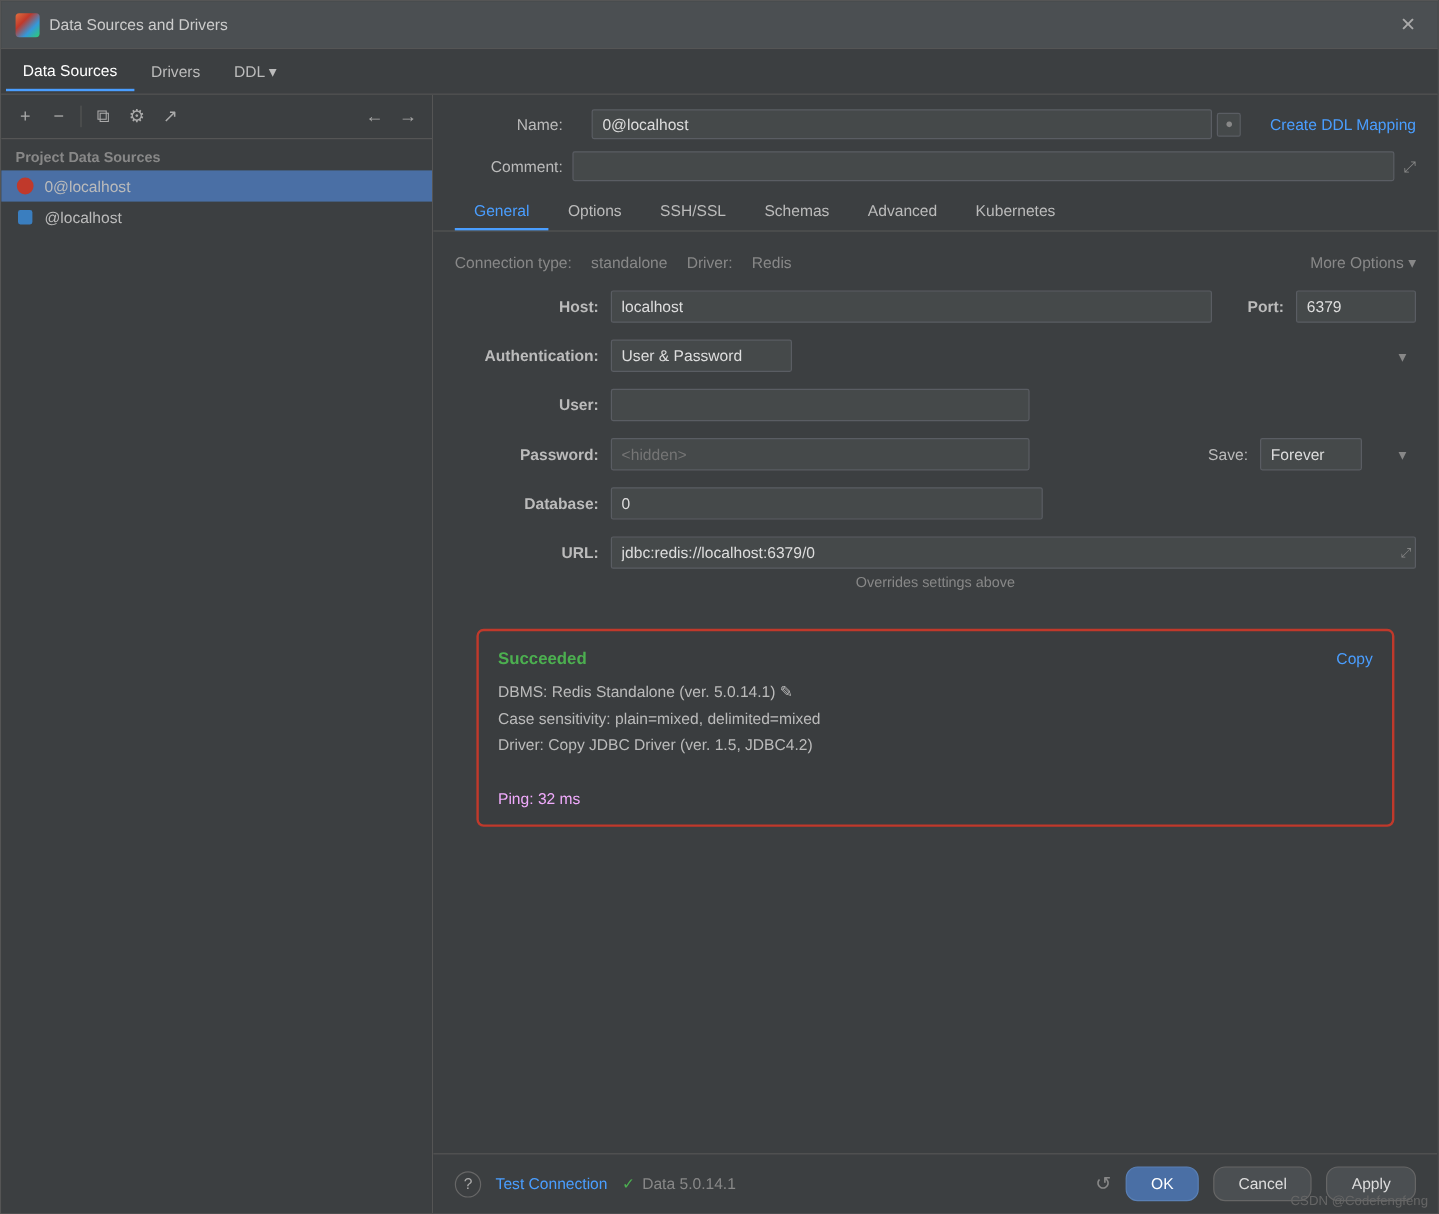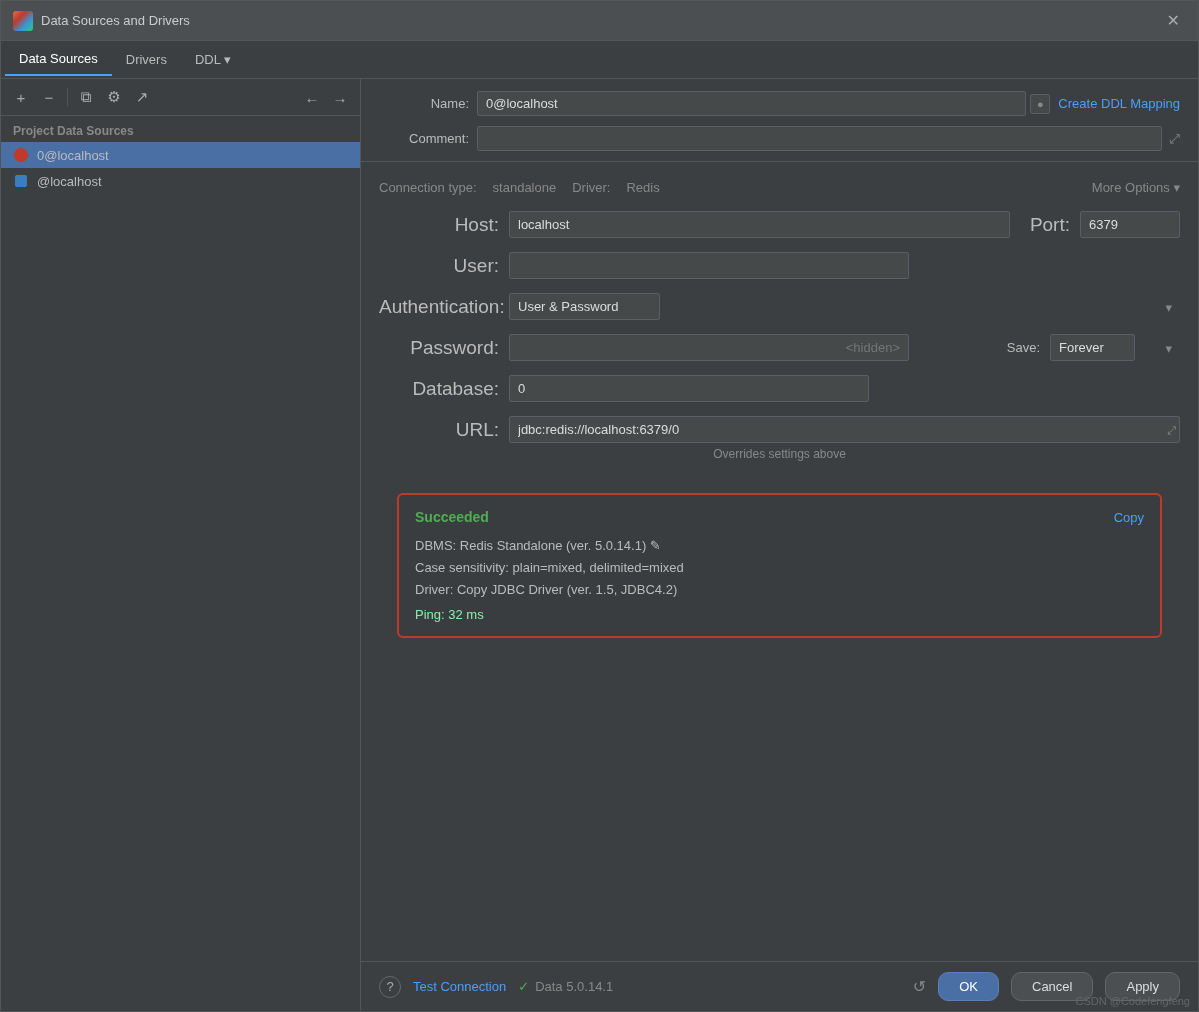--- a/index.html
+++ b/index.html
@@ -173,21 +173,21 @@
       flex: 1;
       background: #45494a;
       border: 1px solid #5a5d63;
       color: #ddd;
       padding: 4px 8px;
       font-size: 13px;
       border-radius: 2px;
       outline: none;
     }
     .name-row {
-      display: flex; align-items: center; gap: 8px;
+      display: flex; align-items: center; gap: 24px;
     }
     .name-input-wrap {
       flex: 1; display: flex; align-items: center; gap: 4px;
     }
     .create-ddl-link {
       color: #4a9eff;
       cursor: pointer;
       font-size: 13px;
       white-space: nowrap;
     }
@@ -238,23 +238,24 @@
 
     .field-row {
       display: flex;
       align-items: center;
       margin-bottom: 14px;
       gap: 10px;
     }
     .field-label {
       width: 120px;
       color: #bbb;
-      font-size: 19px;
+      font-size: 13px;
       text-align: right;
       flex-shrink: 0;
+      font-weight: bold;
     }
     .field-input {
       background: #45494a;
       border: 1px solid #5a5d63;
       color: #ddd;
       padding: 5px 8px;
       font-size: 13px;
       border-radius: 2px;
       outline: none;
     }
@@ -275,21 +276,21 @@
     .select-wrap {
       flex: 1; position: relative;
     }
     .select-wrap::after {
       content: '▾';
       position: absolute;
       right: 8px; top: 50%;
       transform: translateY(-50%);
       color: #888; pointer-events: none;
     }
-    .user-input { width: 400px; text-align: right; }
+    .user-input { width: 349px; }
 
     .password-row {
       display: flex; align-items: center; gap: 10px; margin-bottom: 14px;
     }
     .save-wrap {
       display: flex; align-items: center; gap: 10px;
       margin-left: auto;
     }
     .save-label { color: #bbb; font-size: 13px; }
 
@@ -341,22 +342,22 @@
       color: #4a9eff;
       cursor: pointer;
       font-size: 13px;
     }
     .success-info {
       color: #bbb;
       font-size: 13px;
       line-height: 1.7;
     }
     .ping-text {
-      margin-top: 6px;
-      color: #86efac;
+      margin-top: 26px;
+      color: #f0abfc;
       font-size: 13px;
     }
 
     
     .bottom-bar {
       display: flex;
       align-items: center;
       padding: 10px 18px;
       border-top: 1px solid #555;
       gap: 12px;
@@ -480,55 +481,63 @@
             <div class="expand-btn">●</div>
           </div>
           <span class="create-ddl-link">Create DDL Mapping</span>
         </div>
         <div class="form-row">
           <span class="form-label">Comment:</span>
           <input class="form-input" type="text" value="" style="">
           <span class="comment-expand">⤢</span>
         </div>
 
+        <div class="tabs-row">
+          <div class="config-tab active">General</div>
+          <div class="config-tab">Options</div>
+          <div class="config-tab">SSH/SSL</div>
+          <div class="config-tab">Schemas</div>
+          <div class="config-tab">Advanced</div>
+          <div class="config-tab">Kubernetes</div>
+        </div>
       </div>
 
       <div class="main-form">
 
         <div class="conn-type-row">
           <span>Connection type:</span>
           <span class="conn-link">standalone</span>
           <span>Driver:</span>
           <span class="conn-link">Redis</span>
           <span class="more-options">
             <span>More Options</span> ▾
           </span>
         </div>
 
         <div class="host-port-row">
           <span class="field-label">Host:</span>
           <input class="field-input host-input" type="text" value="localhost" style="">
           <span class="field-label" style="width:50px;text-align:right;">Port:</span>
           <input class="field-input port-input" type="text" value="6379" style="">
-        </div>
-
-        <div class="field-row">
-          <span class="field-label">User:</span>
-          <input class="field-input user-input" type="text" value="" style="">
         </div>
 
         <div class="field-row">
           <span class="field-label">Authentication:</span>
           <div class="select-wrap">
             <select class="auth-select">
               <option>User &amp; Password</option>
               <option>None</option>
               <option>Username &amp; Password</option>
             </select>
           </div>
+        </div>
+
+        <div class="field-row">
+          <span class="field-label">User:</span>
+          <input class="field-input user-input" type="text" value="" style="">
         </div>
 
         <div class="password-row">
           <span class="field-label">Password:</span>
           <input class="field-input user-input" type="password" placeholder="&lt;hidden&gt;" style="">
           <div class="save-wrap">
             <span class="save-label">Save:</span>
             <div class="select-wrap" style="width:130px;">
               <select class="auth-select">
                 <option>Forever</option>

